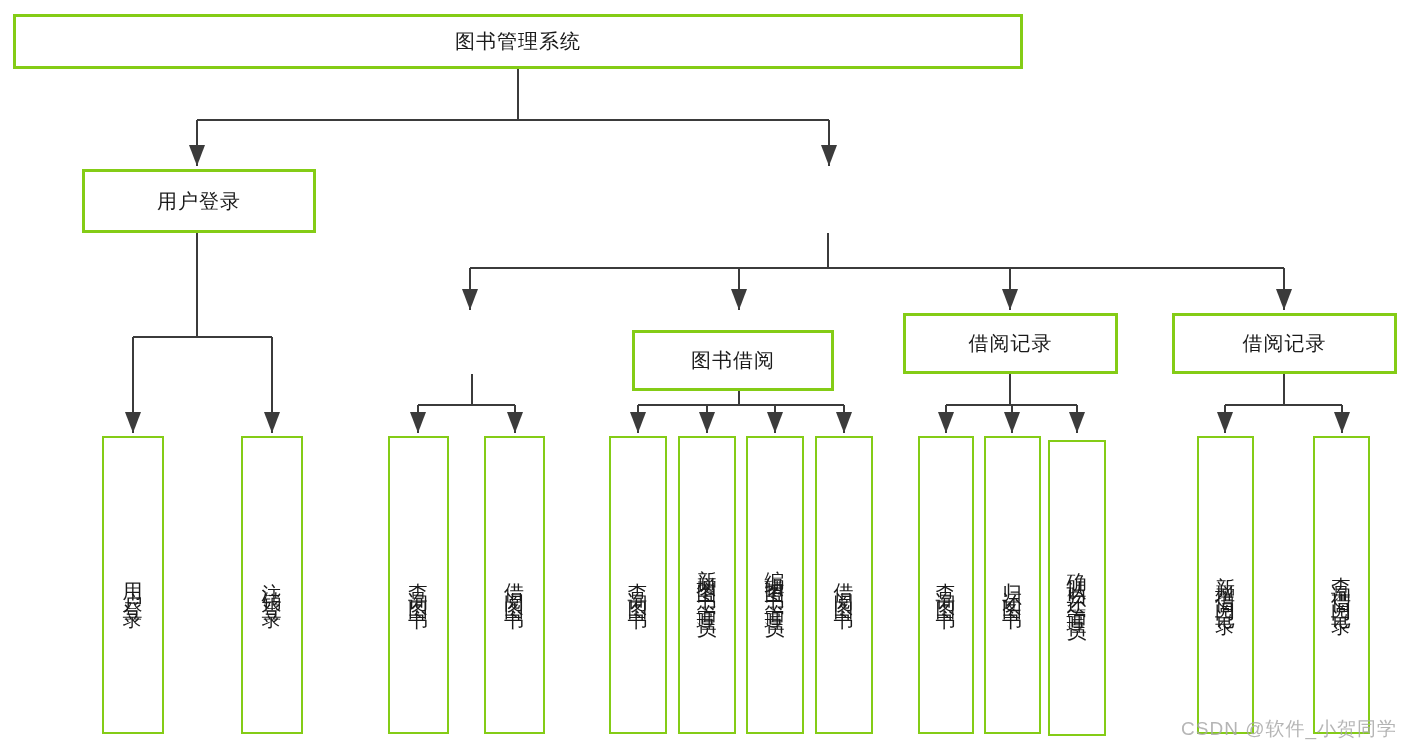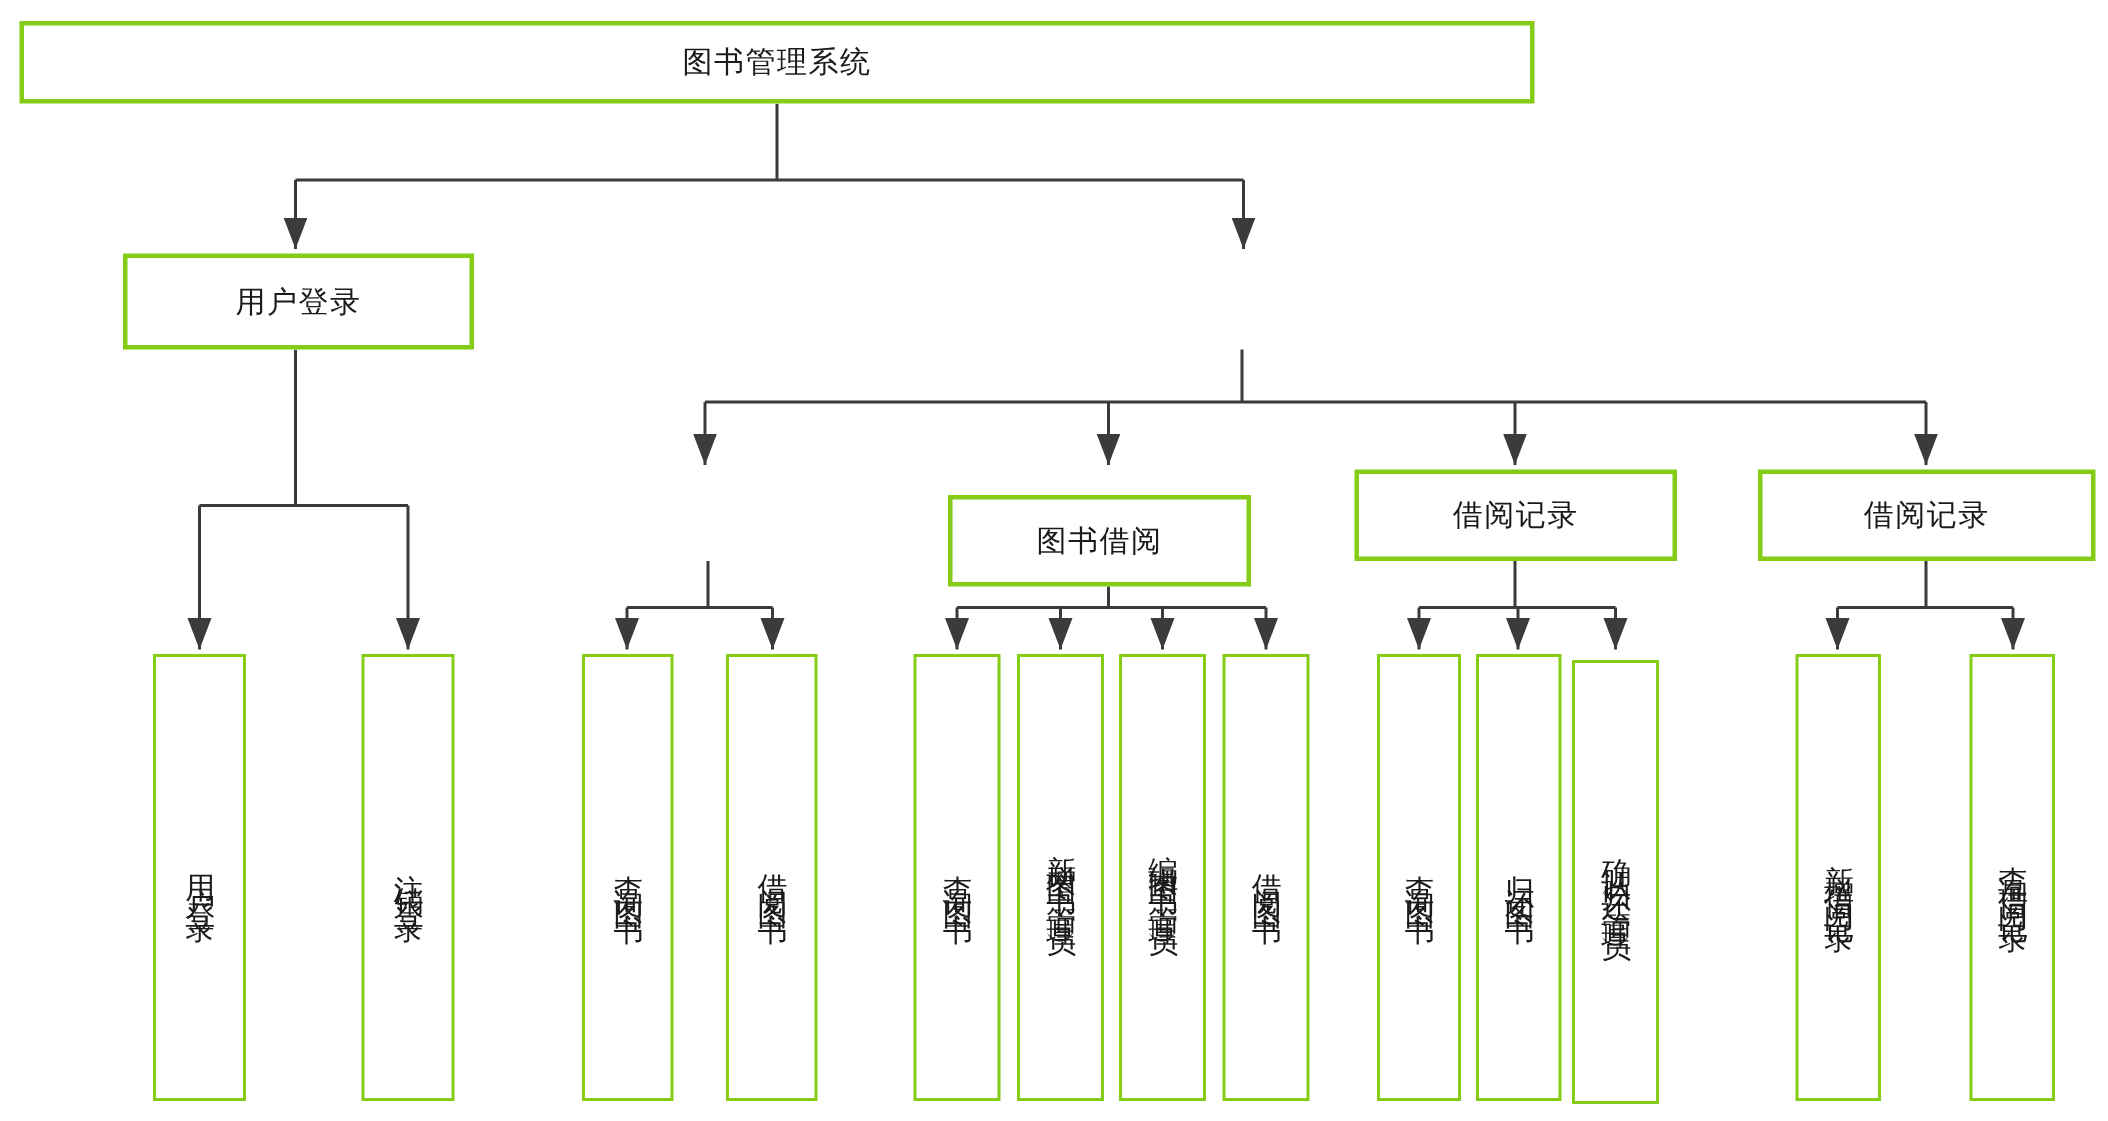--- a/index.html
+++ b/index.html
@@ -105,14 +105,15 @@
   <div class="box leaf" style="left:746px;top:436px;width:58px;height:298px;letter-spacing:7px;">编辑图书（管理员）</div>
   <div class="box leaf" style="left:815px;top:436px;width:58px;height:298px;">借阅图书</div>
 
   <div class="box leaf" style="left:918px;top:436px;width:56px;height:298px;">查询图书</div>
   <div class="box leaf" style="left:984px;top:436px;width:57px;height:298px;">归还图书</div>
   <div class="box leaf" style="left:1048px;top:440px;width:58px;height:296px;letter-spacing:7px;">确认归还（管理员）</div>
 
   <div class="box leaf" style="left:1197px;top:436px;width:57px;height:298px;letter-spacing:8px;">新增借阅记录</div>
   <div class="box leaf" style="left:1313px;top:436px;width:57px;height:298px;letter-spacing:8px;">查询借阅记录</div>
 
+  <div id="watermark">CSDN @软件_小贺同学</div>
 
 </div>
 
 </body></html>

